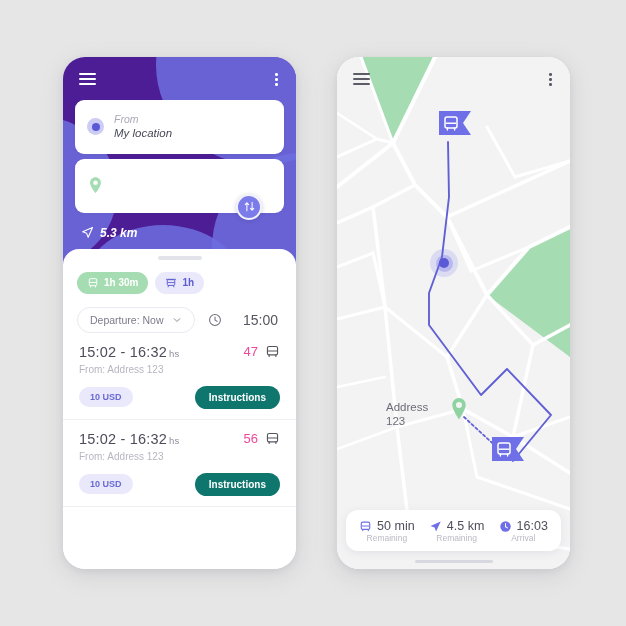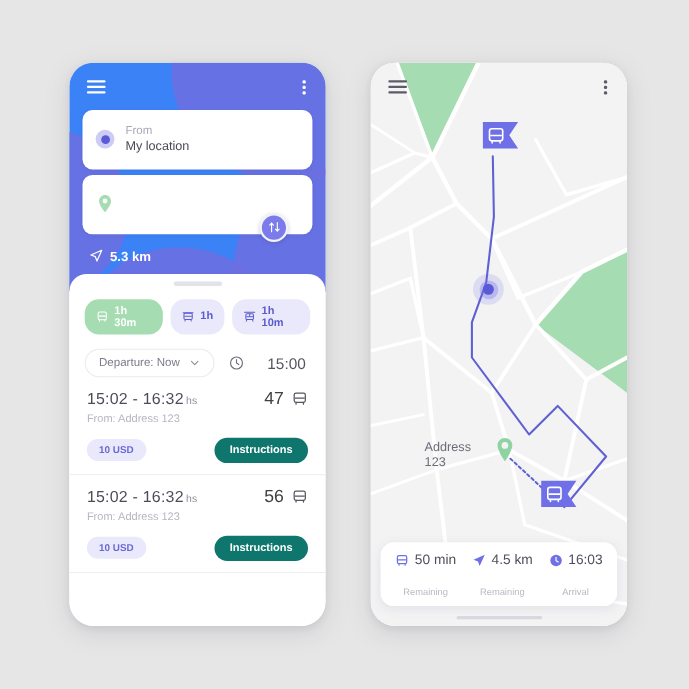--- a/index.html
+++ b/index.html
@@ -20,22 +20,23 @@
     background: #ffffff;
     box-shadow: 0 6px 22px rgba(120,120,140,0.20), 0 2px 6px rgba(120,120,140,0.12);
   }
   #phone-left  { left: 63px;  top: 57px; }
   #phone-right { left: 337px; top: 57px; }
 
   
   .header {
     position: relative;
     height: 208px;
-    background: #3b82f6;
+    background: #4c1d95;
     overflow: hidden;
+    font-style: italic;
   }
   .blob {
     position: absolute;
     background: #6f6fe0;
     border-radius: 50%;
     opacity: .85;
   }
   .blob-a { width: 210px; height: 200px; right: -70px; top: -92px; }
   .blob-b { width: 180px; height: 190px; right: -96px; top: 96px; }
   .blob-c { width: 150px; height: 150px; left: -96px; top: 60px; }
@@ -132,21 +133,21 @@
     cursor:pointer;
   }
 
   .route {
     padding: 11px 16px 10px 16px;
     border-bottom: 1px solid #eeeef3;
   }
   .route-top { display:flex; align-items:center; justify-content:space-between; }
   .route-time { font-size: 14.5px; color:#4d4d5a; letter-spacing:.2px; }
   .route-time small { font-size: 9.5px; color:#8f8f9e; margin-left:2px; }
-  .route-right { display:flex; align-items:center; gap:7px; font-size:16px; color:#404040; }
+  .route-right { display:flex; align-items:center; gap:7px; font-size:13px; color:#ec4899; }
   .route-from { font-size: 10px; color:#b6b6c2; margin-top: 4px; }
   .route-bottom { display:flex; align-items:center; justify-content:space-between; margin-top: 11px; }
   .price-badge { background:#e9e9fb; color:#6a6ad4; font-size:9px; font-weight:700; padding:5px 11px; border-radius:11px; }
   .instr-btn { background:#0f766e; color:#fff; font-size:10px; font-weight:600; padding:6px 14px; border-radius:12px; border:none; cursor:pointer; }
 
   
   .map-wrap { position:relative; width:100%; height:100%; background:#f3f3f4;padding-left:16px; }
   .map-svg { position:absolute; inset:0; width:100%; height:100%; }
   .map-top {
     position:absolute; z-index:4; top:0; left:0; right:0;
@@ -163,21 +164,21 @@
   }
 
   .bottom-bar {
     position:absolute; z-index:5;
     left: 9px; right: 9px; bottom: 18px;
     background:#fff; border-radius: 12px;
     box-shadow: 0 2px 10px rgba(90,90,120,.10);
     display:flex; align-items:center; justify-content:space-around;
     padding: 9px 6px 8px 6px;
   }
-  .stat { display:flex; flex-direction:column; align-items:center; gap:17px; }
+  .stat { display:flex; flex-direction:column; align-items:center; gap:0; }
   .stat-main { display:flex; align-items:center; gap:5px; font-size:12.5px; color:#4f4f5c; }
   .stat-sub { font-size: 8.5px; color:#b9b9c4; }
   .home-ind { position:absolute; bottom:6px; left:50%; transform:translateX(-50%); width:78px; height:3.5px; background:#d8d8e0; border-radius:3px; z-index:5; }
 </style>
 </head>
 <body>
 
 <div class="stage">
 
   <div class="phone" id="phone-left">
@@ -247,31 +248,20 @@
         </div>
         <div class="chip">
           <svg width="12" height="12" viewBox="0 0 16 16">
             <rect x="3" y="3.6" width="10" height="7.6" rx="1.4" fill="none" stroke="#5b5bd0" stroke-width="1.3"></rect>
             <line x1="2" y1="3.1" x2="14" y2="3.1" stroke="#5b5bd0" stroke-width="1.3" stroke-linecap="round"></line>
             <line x1="3.6" y1="7.4" x2="12.4" y2="7.4" stroke="#5b5bd0" stroke-width="1.2"></line>
             <line x1="4.8" y1="11.2" x2="4.2" y2="13.2" stroke="#5b5bd0" stroke-width="1.2" stroke-linecap="round"></line>
             <line x1="11.2" y1="11.2" x2="11.8" y2="13.2" stroke="#5b5bd0" stroke-width="1.2" stroke-linecap="round"></line>
           </svg>
           <span>1h</span>
-        </div>
-        <div class="chip">
-          <svg width="12" height="12" viewBox="0 0 16 16">
-            <line x1="1.8" y1="2.4" x2="14.2" y2="2.4" stroke="#5b5bd0" stroke-width="1.3" stroke-linecap="round"></line>
-            <rect x="3.4" y="4.2" width="9.2" height="7.2" rx="1.4" fill="none" stroke="#5b5bd0" stroke-width="1.3"></rect>
-            <line x1="3.9" y1="7.9" x2="12.1" y2="7.9" stroke="#5b5bd0" stroke-width="1.2"></line>
-            <line x1="8" y1="4.2" x2="8" y2="7.9" stroke="#5b5bd0" stroke-width="1.2"></line>
-            <line x1="4.6" y1="11.4" x2="4.0" y2="13.4" stroke="#5b5bd0" stroke-width="1.2" stroke-linecap="round"></line>
-            <line x1="11.4" y1="11.4" x2="12.0" y2="13.4" stroke="#5b5bd0" stroke-width="1.2" stroke-linecap="round"></line>
-          </svg>
-          <span>1h 10m</span>
         </div>
       </div>
 
       <div class="dep-row">
         <div class="dep-select">
           <span>Departure: Now</span>
           <svg width="10" height="10" viewBox="0 0 12 12">
             <path d="M2.5 4.3L6 7.8l3.5-3.5" fill="none" stroke="#8c8c9c" stroke-width="1.2" stroke-linecap="round" stroke-linejoin="round"></path>
           </svg>
         </div>

